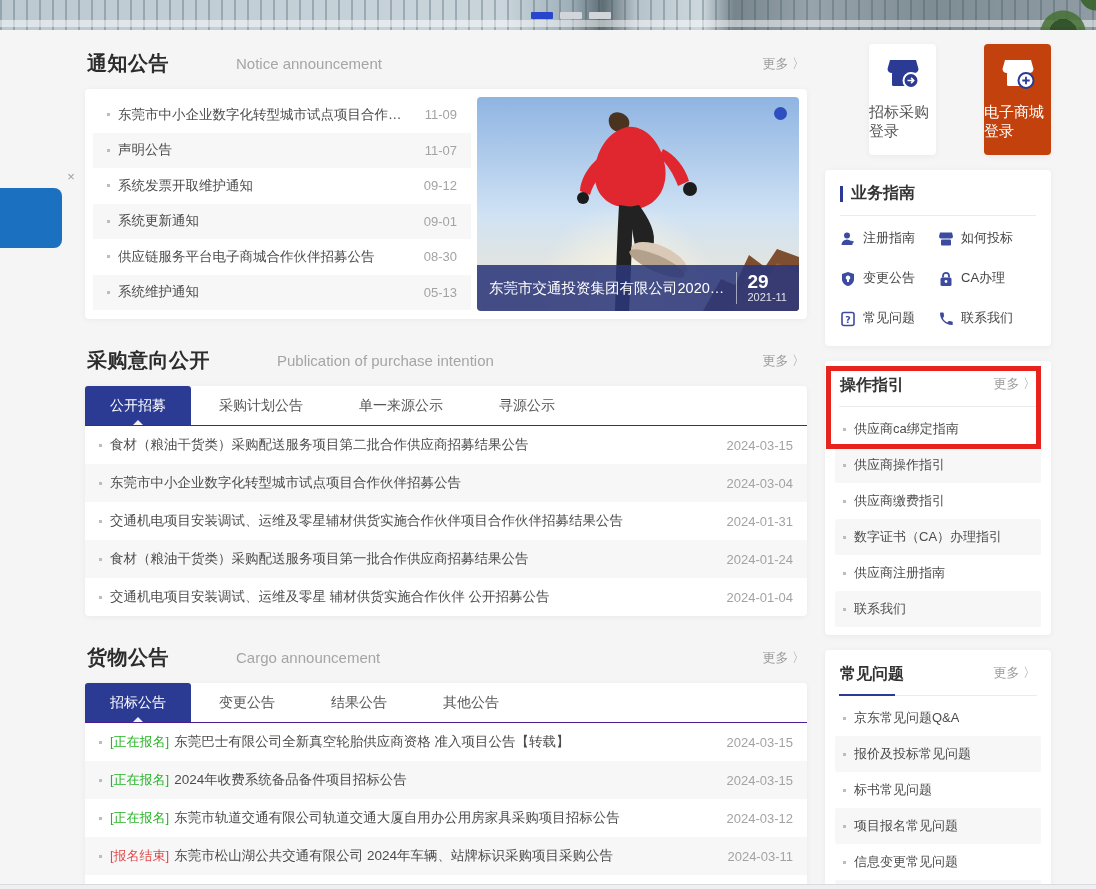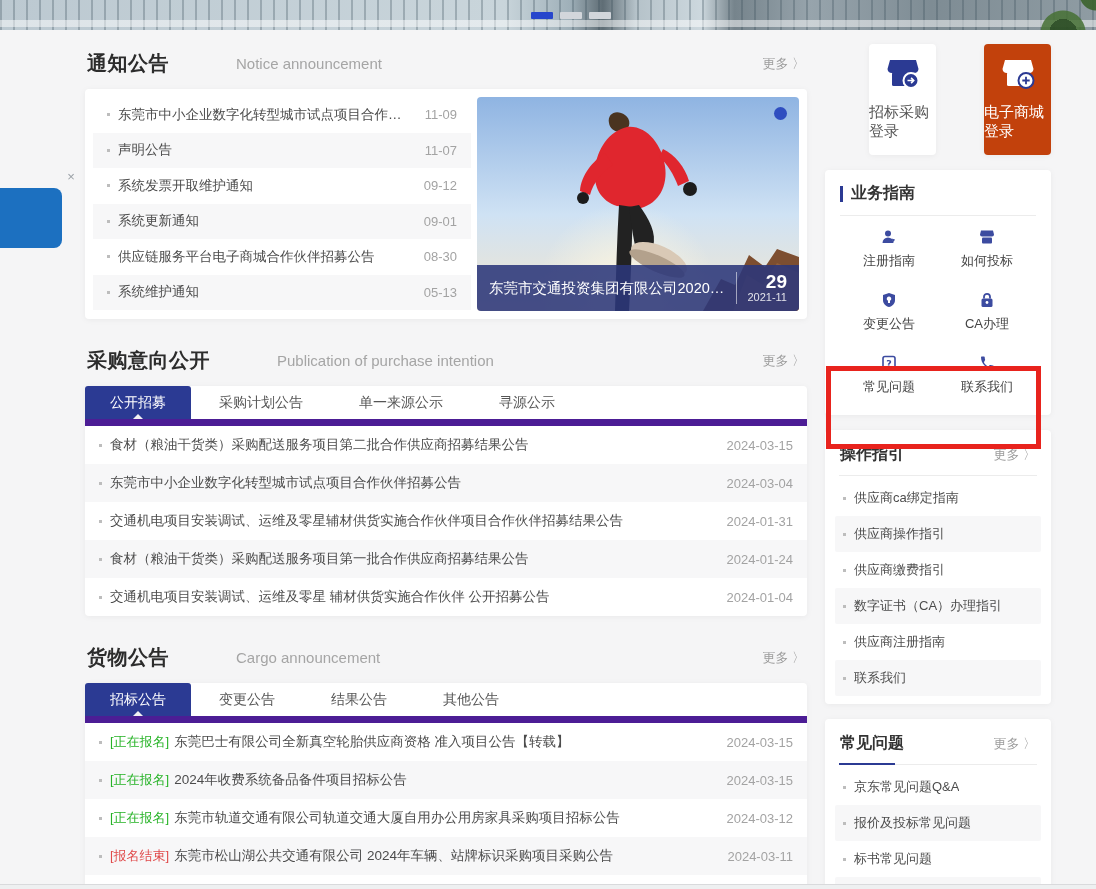--- a/index.html
+++ b/index.html
@@ -44,24 +44,24 @@
   .notice-list { flex:1; min-width:0; padding-right:6px; }
   .notice-list .row { height:35.5px; }
 
   .carousel { position:relative; width:322px; height:214px; border-radius:4px; overflow:hidden; flex:none; cursor:pointer; }
   .carousel-dot { position:absolute; top:10px; right:12px; width:13px; height:13px; border-radius:50%; background:#2f4ec0; }
   .caption { position:absolute; left:0; bottom:0; width:100%; height:46px; background:rgba(43,55,122,.88);
     display:flex; align-items:center; padding:0 12px; }
   .cap-text { flex:1; min-width:0; color:#fff; font-size:14.5px; white-space:nowrap; overflow:hidden; text-overflow:ellipsis; cursor:pointer; }
   .cap-date { flex:none; border-left:1px solid rgba(255,255,255,.55); margin-left:10px; padding-left:10px;
     color:#fff; text-align:left; line-height:1.05; }
-  .cap-day { font-size:19px; font-weight:bold; display:block;text-align:right; }
+  .cap-day { font-size:19px; font-weight:bold; display:block; }
   .cap-ym { font-size:11px; color:rgba(255,255,255,.85); display:block; }
 
-  .tabs { display:flex; align-items:stretch; height:40px; border-bottom:7px solid #4c1d95; }
+  .tabs { display:flex; align-items:stretch; height:40px; border-bottom:1px solid #4c1d95; }
   .tab { display:flex; align-items:center; padding:0 28px; font-size:14px; color:#555; cursor:pointer; }
   .tab.active { position:relative; background:#2b3a93; color:#fff; border-radius:3px 3px 0 0; padding:0 25px; font-size:14px; }
   .tab.active::after { content:""; position:absolute; left:50%; bottom:0; transform:translateX(-50%);
     border-left:5px solid transparent; border-right:5px solid transparent; border-bottom:5px solid #f2f2f3; }
   .biglist .row { height:38px; }
 
   .tag { font-size:13px; margin-right:5px; flex:none; cursor:pointer; }
   .tag.green { color:#27b327; }
   .tag.red { color:#e04b4b; }
 
@@ -74,25 +74,25 @@
     background:#fff; border-radius:4px; box-shadow:0 1px 6px rgba(0,0,0,.05); cursor:pointer;margin-left:44px; }
   .login-card span { font-size:15px; color:#555; }
   .login-card.primary { background:#c2410c; }
   .login-card.primary span { color:#fff; }
 
   .guide-card { padding:13px 15px 8px; margin-bottom:15px; }
   .guide-title { display:flex; align-items:center; gap:8px; font-size:16px; font-weight:bold; color:#333; }
   .tbar { width:3px; height:16px; background:#2b3a93; }
   .hdiv { height:1px; background:#ececec; margin:11px 0 2px; }
   .guide-grid { display:grid; grid-template-columns:1fr 1fr; }
-  .guide-item { display:flex; align-items:center; gap:7px; padding:11px 0; font-size:13px; color:#444; cursor:pointer;flex-direction:column; }
+  .guide-item { display:flex; align-items:flex-end; gap:7px; padding:11px 0; font-size:13px; color:#444; cursor:pointer; }
   .gicon { flex:none; width:16px; height:16px; }
 
   .side-card { padding:12px 0 8px; margin-bottom:15px; }
-  .side-head { display:flex; align-items:center; padding:2px 15px 0; }
+  .side-head { display:flex; align-items:flex-start; padding:2px 15px 0; }
   .side-title { font-size:16px; font-weight:bold; color:#333; }
   .side-div { height:1px; background:#ececec; margin:10px 14px 4px; position:relative; }
   .side-div.blue::before { content:""; position:absolute; left:0; top:-1px; width:56px; height:2px; background:#2b3a93; }
   .side-list { padding:0 10px; }
   .side-list .row { height:36px; padding:0 8px; border-radius:2px; }
   .side-list .row-text { font-size:13px; }
 
   
   .red-box { position:absolute; left:826px; top:366px; width:215px; height:83px; border:5px solid #e8231d; z-index:6; }
 

